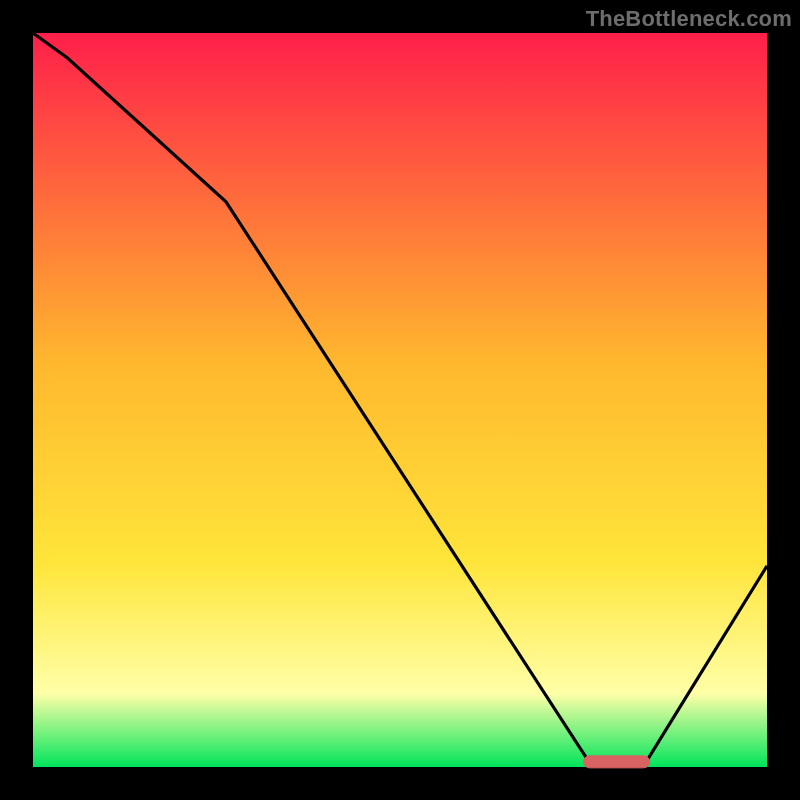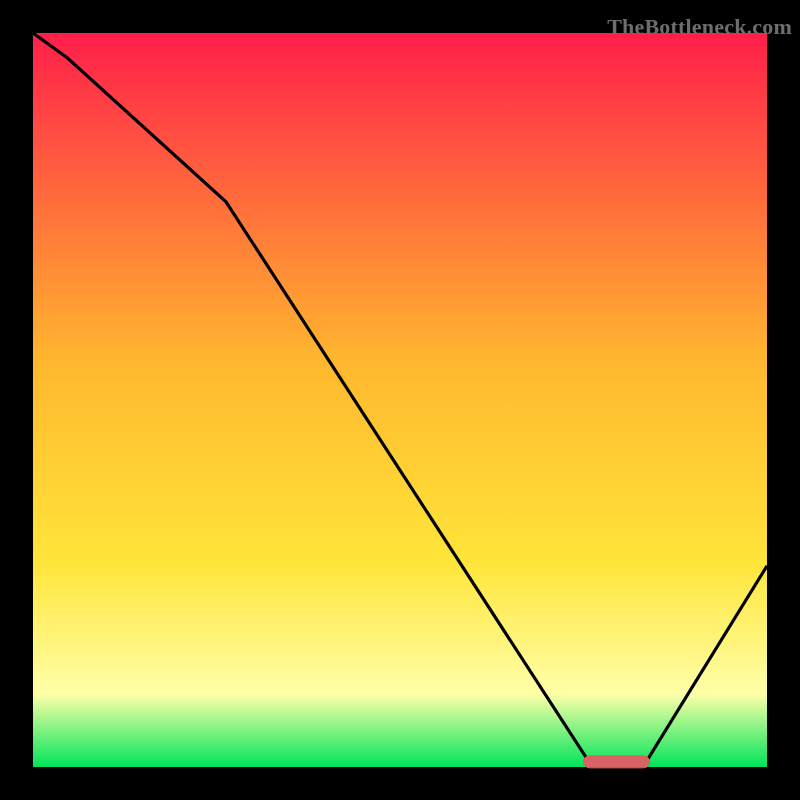--- a/index.html
+++ b/index.html
@@ -10,23 +10,23 @@
     overflow: hidden;
   }
   .stage {
     position: relative;
     width: 800px;
     height: 800px;
     background: #000;
   }
   .watermark {
     position: absolute;
-    top: 14px;
+    top: 6px;
     right: 8px;
-    font-family: Liberation Serif, serif;
+    font-family: Liberation Sans, sans-serif;
     font-size: 22px;
     font-weight: 600;
     color: #6d6d6d;
     letter-spacing: 0.2px;
   }
   svg {
     display: block;
   }
 </style>
 </head>

